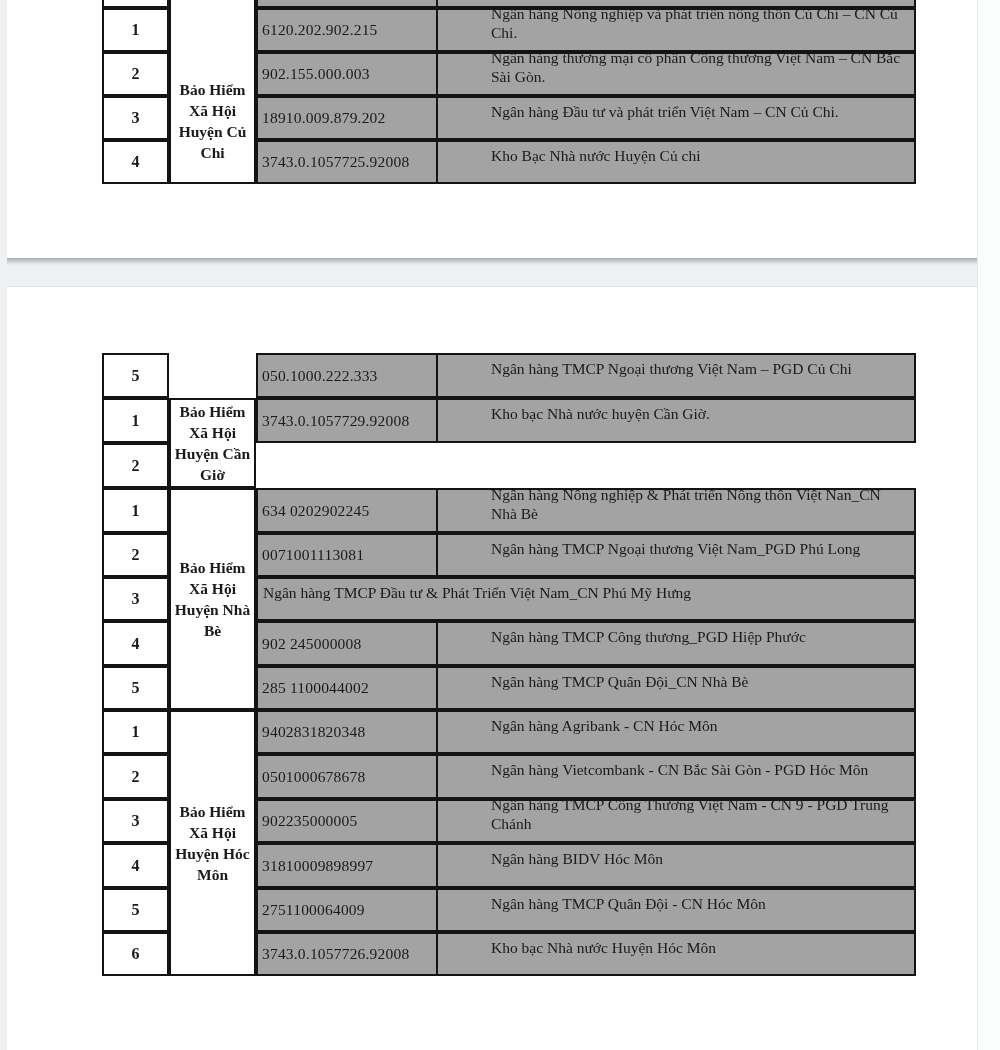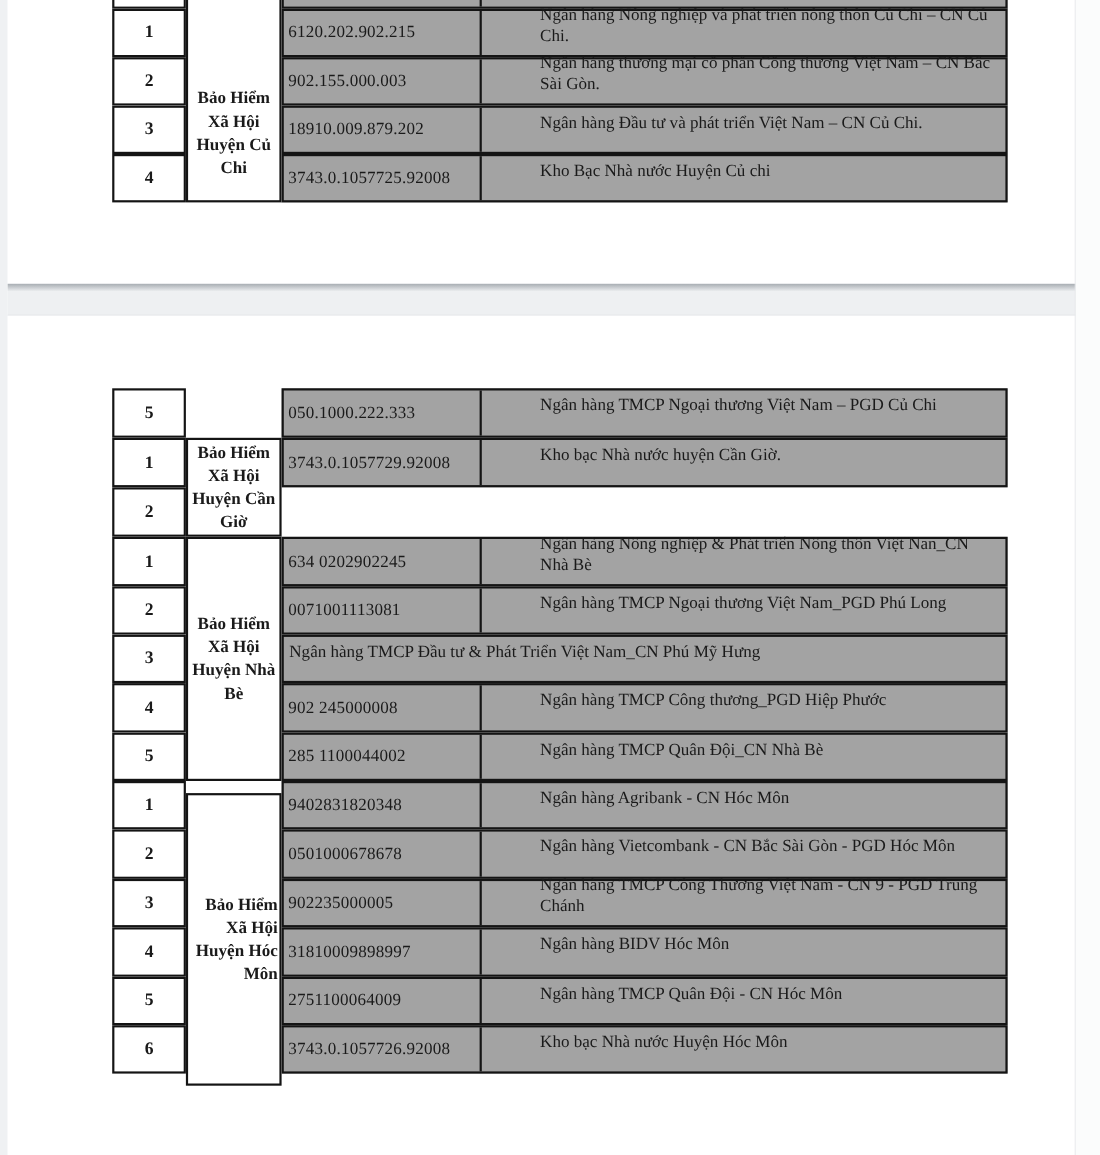--- a/index.html
+++ b/index.html
@@ -161,21 +161,21 @@
     </div>
   </div>
   <div class="row" style="top:379px;height:44px;">
     <div class="numbox">5</div>
     <div class="abbox">
       <div class="acct">285 1100044002</div>
       <div class="bank">Ngân hàng TMCP Quân Đội_CN Nhà Bè</div>
     </div>
   </div>
 
-  <div class="labelcell" style="top:434px;height:266px;text-align:right;">
+  <div class="labelcell" style="top:423px;height:266px;">
     <span>Bảo Hiểm Xã Hội Huyện Hóc Môn</span>
   </div>
   <div class="row" style="top:423px;height:44px;">
     <div class="numbox">1</div>
     <div class="abbox">
       <div class="acct">9402831820348</div>
       <div class="bank">Ngân hàng Agribank - CN Hóc Môn</div>
     </div>
   </div>
   <div class="row" style="top:467px;height:45px;">

